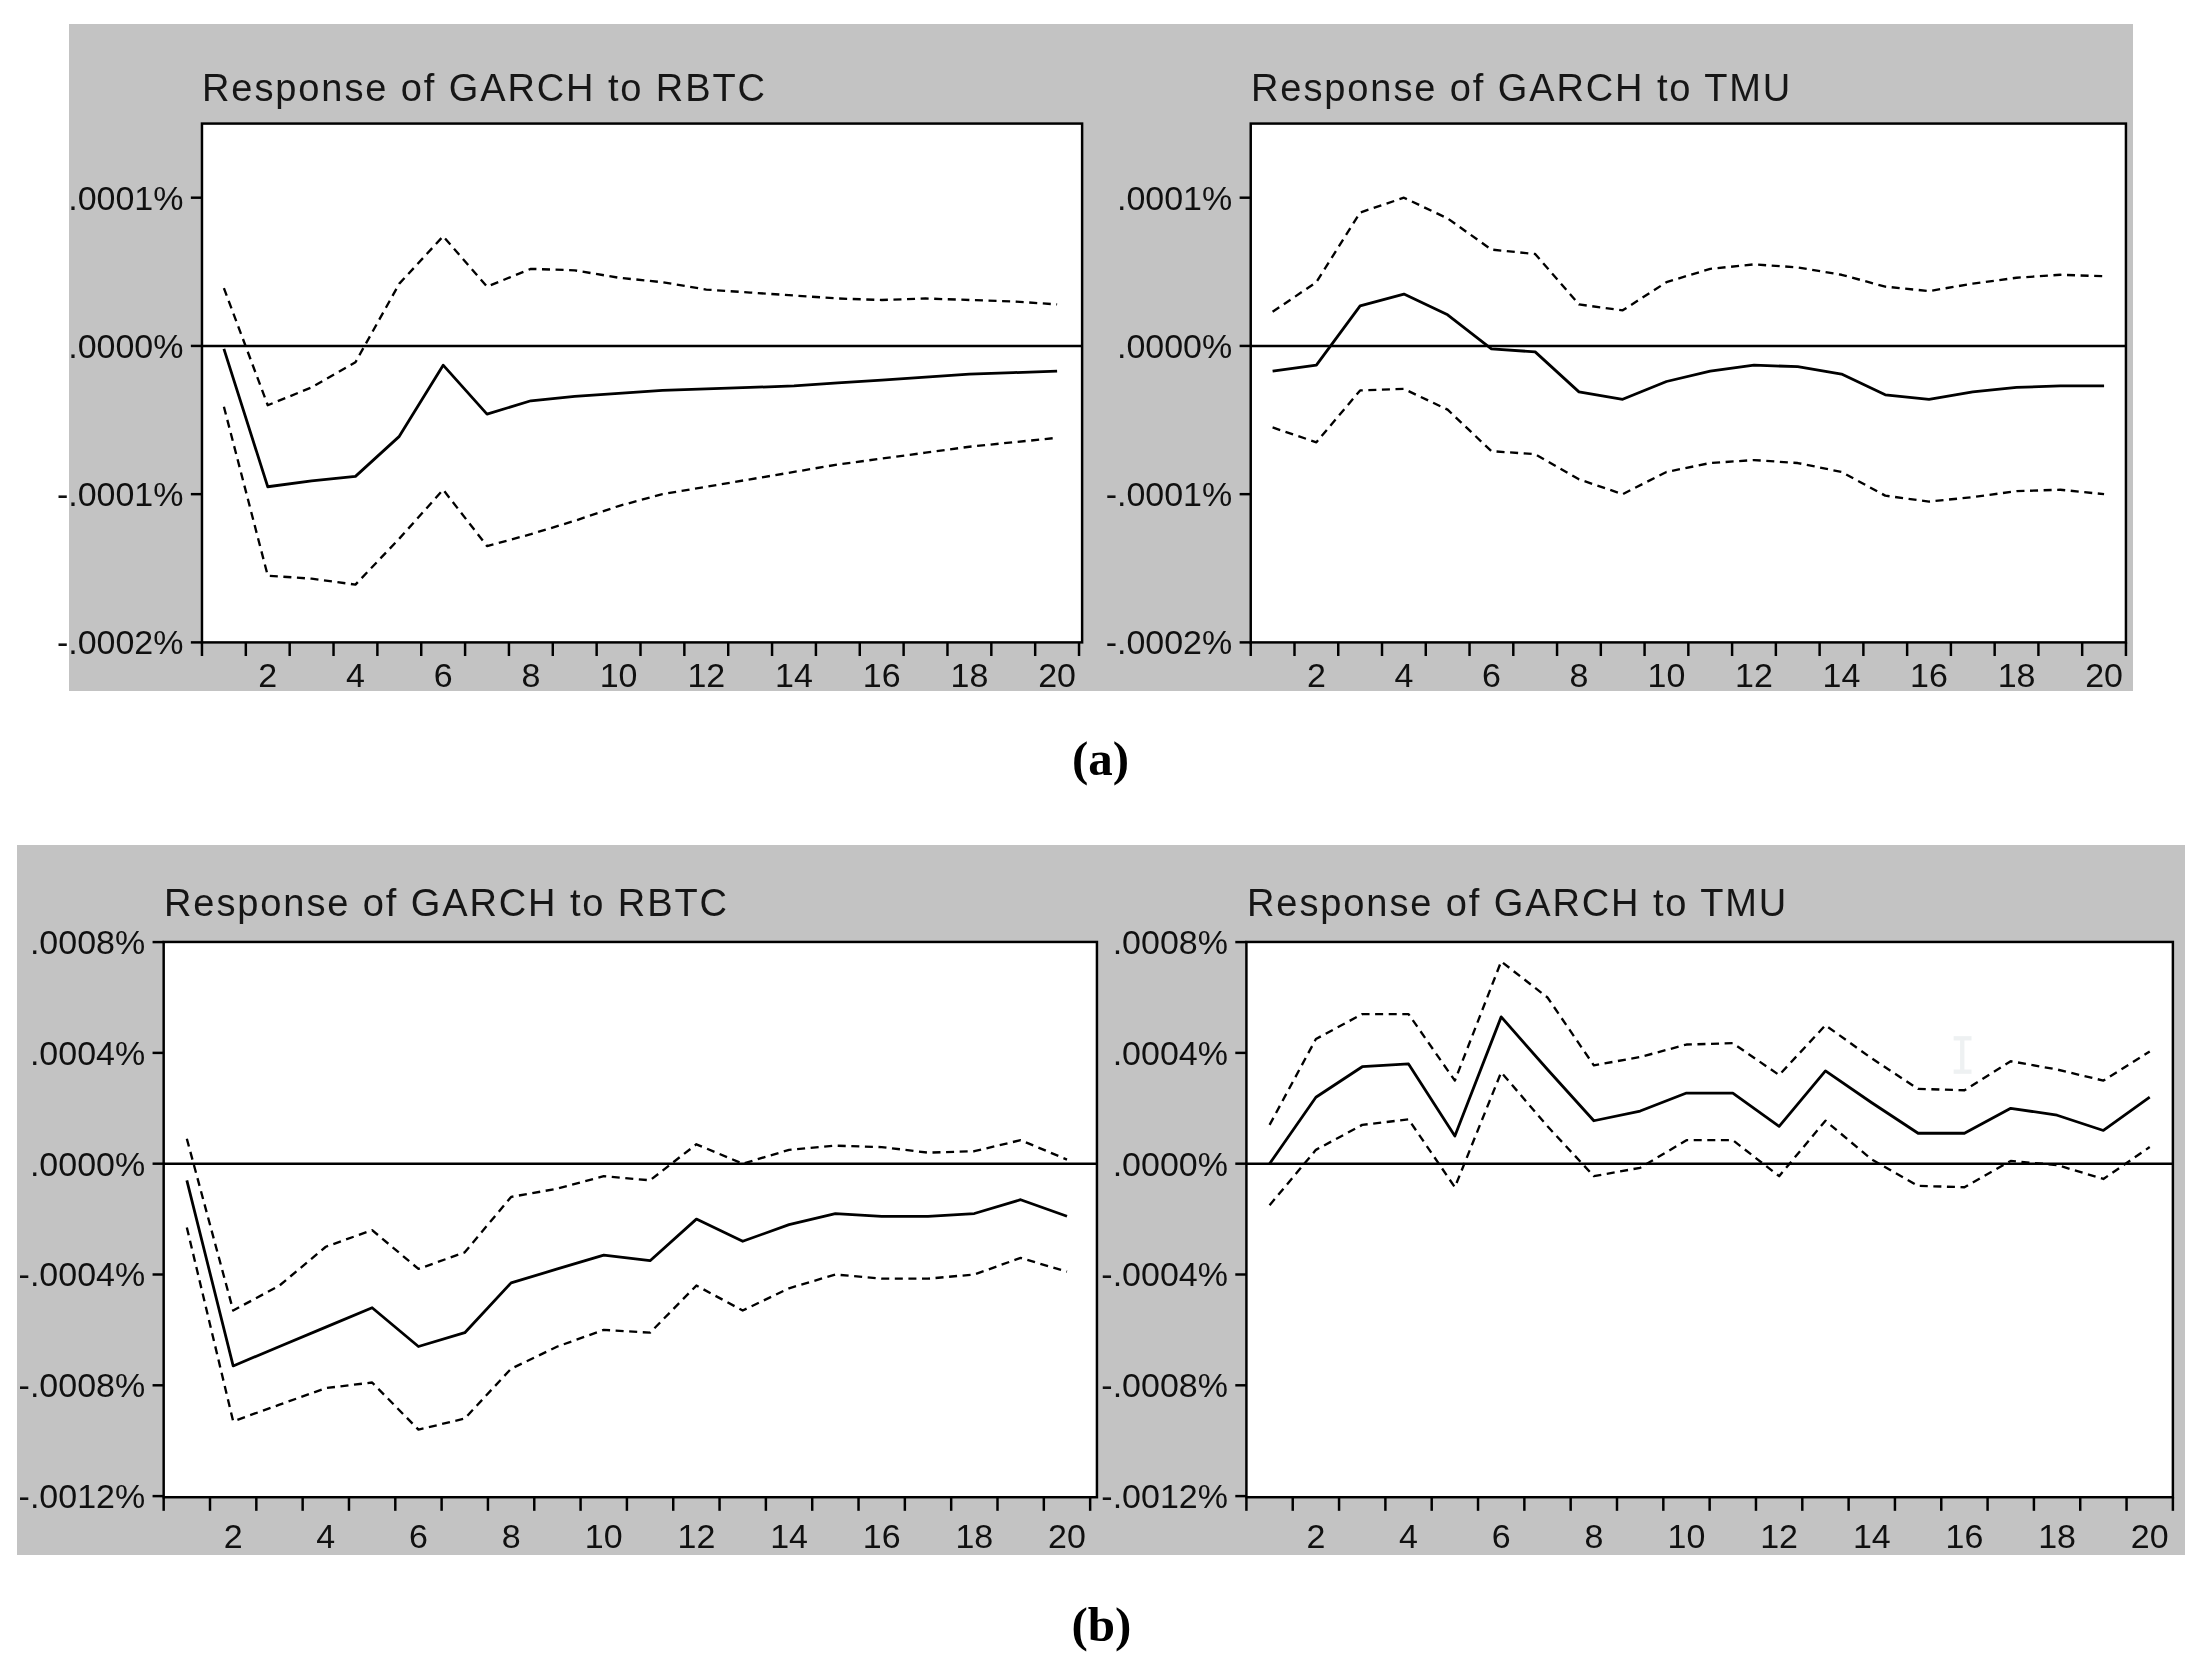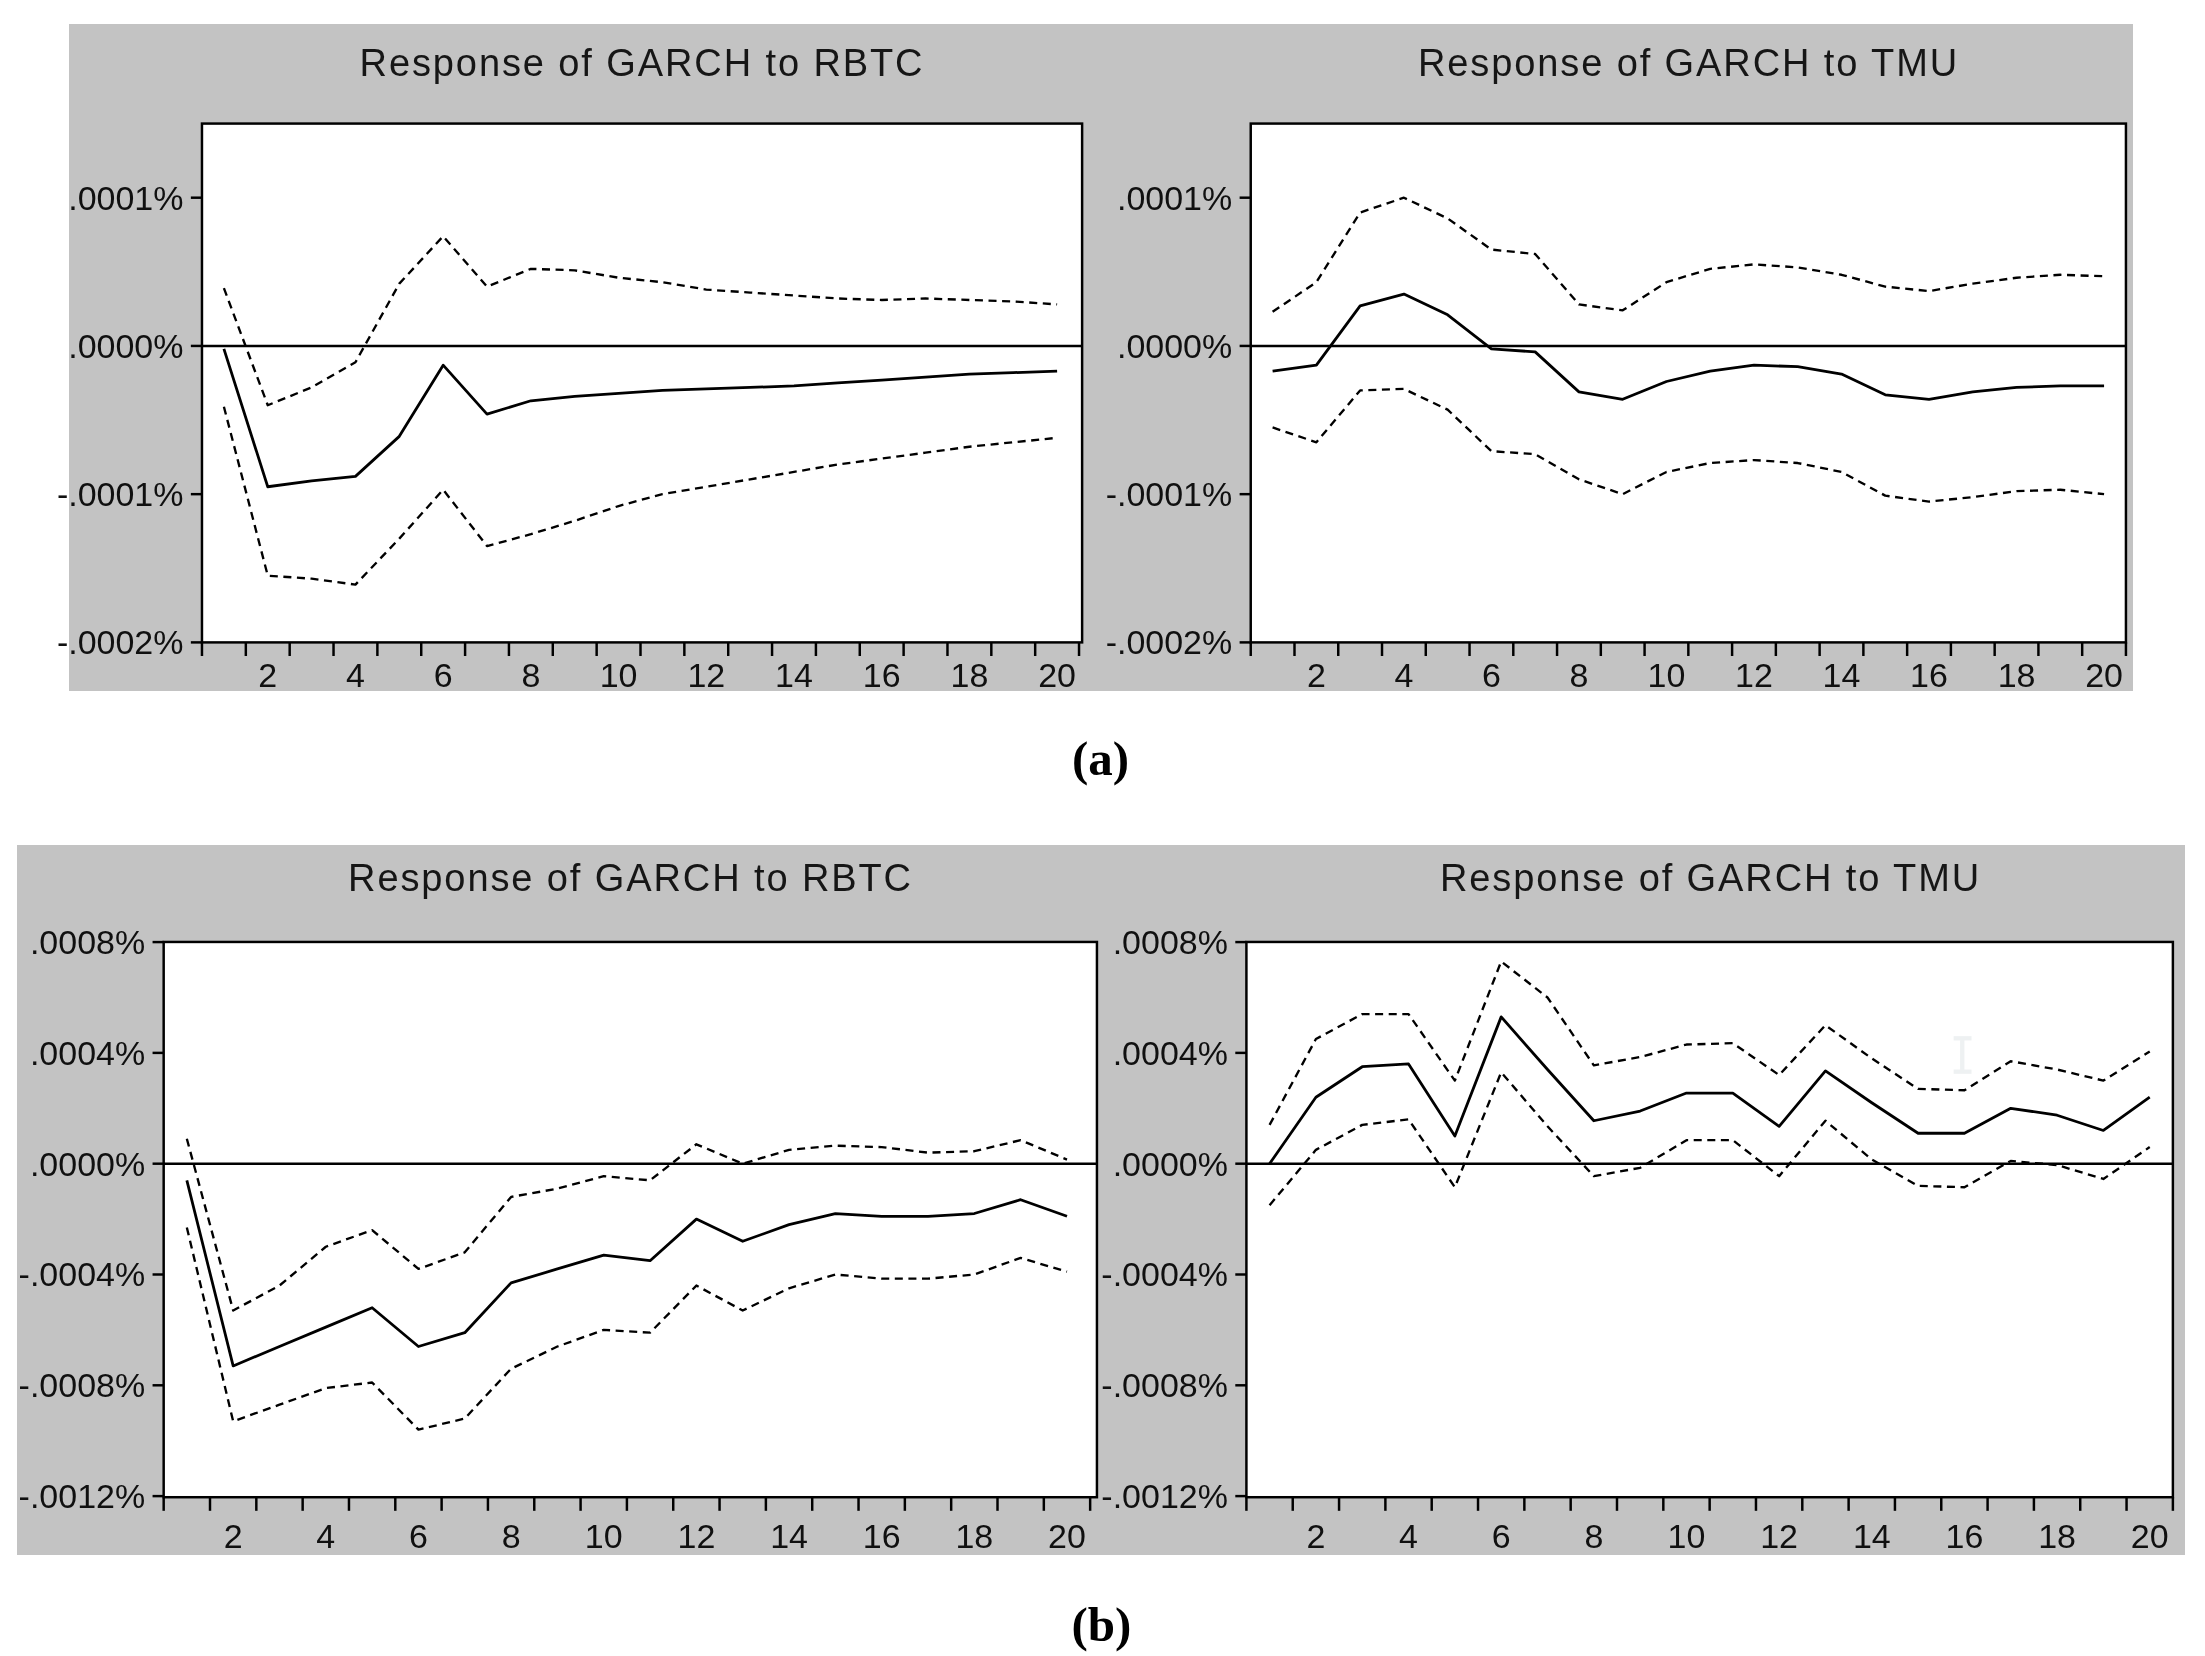--- a/index.html
+++ b/index.html
@@ -4,22 +4,22 @@
 <style>
   html,body{margin:0;padding:0;background:#ffffff;}
   .canvas{
     position:relative; width:2205px; height:1656px; background:#ffffff;
     font-family:"Liberation Sans", sans-serif; overflow:hidden;
   }
   .panel{position:absolute; background:#c3c3c3;}
   #panel-a{left:69px; top:23.5px; width:2064px; height:667px;}
   #panel-b{left:17.3px;  top:845px; width:2168px; height:710px;}
   .chart-title{
-    position:absolute; text-align:center; color:#161616;
-    font-size:38px; letter-spacing:1.9px; white-space:nowrap;
+    position:absolute; color:#161616;
+    font-size:38px; letter-spacing:1.9px; white-space:nowrap;margin-top:25px;
   }
   #title-a-rbtc{left:202px;  width:880px; top:42px;}
   #title-a-tmu {left:1251px; width:875px; top:42px;}
   #title-b-rbtc{left:164px;  width:933px; top:857px;}
   #title-b-tmu {left:1247px; width:927px; top:857px;}
   .caption{
     position:absolute; width:247px; text-align:center;
     font-family:"Liberation Serif", serif; font-weight:bold;
     font-size:49px; color:#000;
   }

